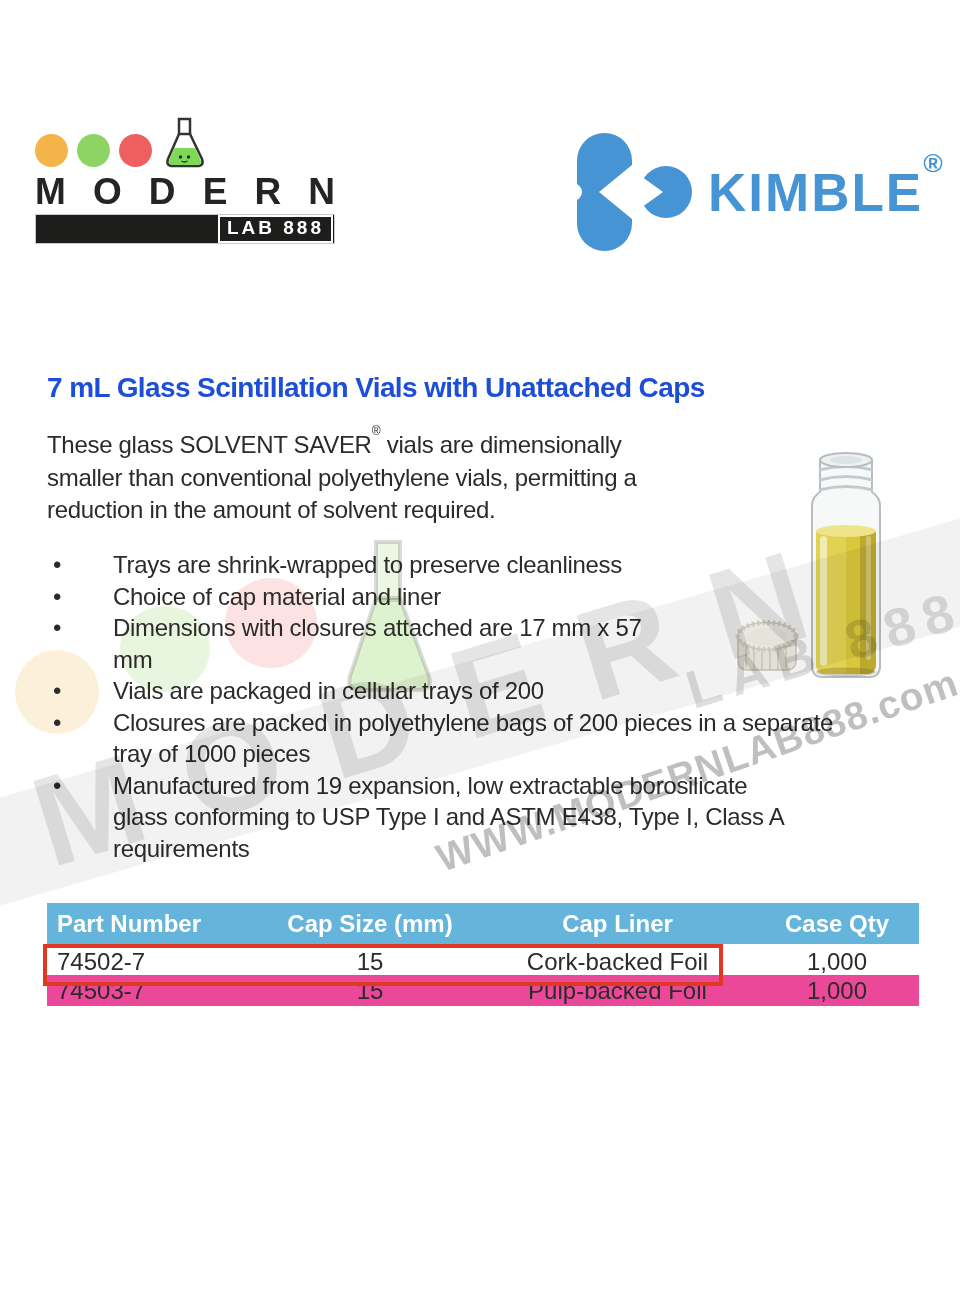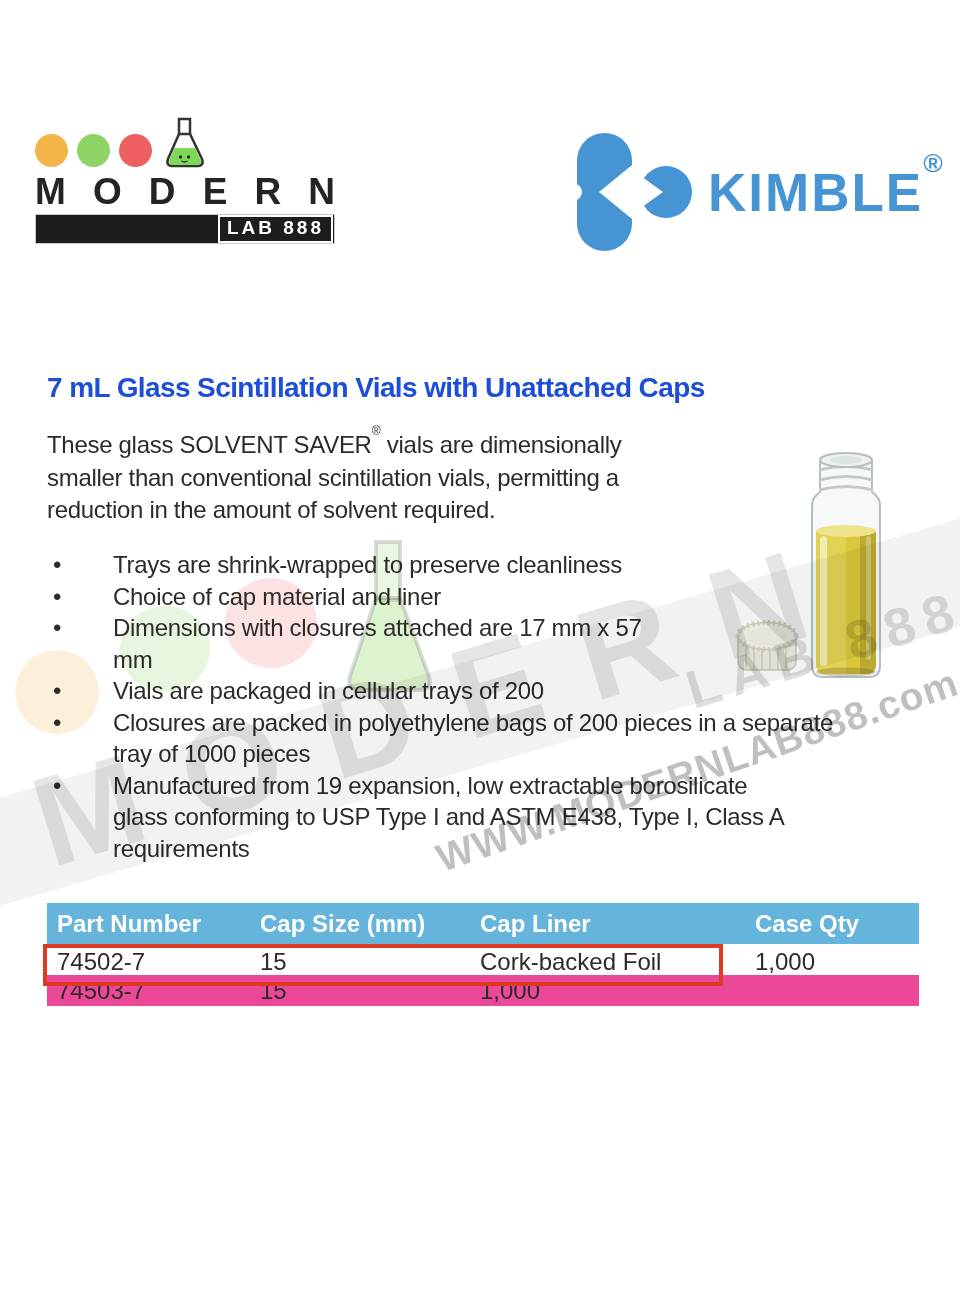--- a/index.html
+++ b/index.html
@@ -56,21 +56,21 @@
   
   .vial-photo{position:absolute;left:700px;top:430px;width:260px;height:280px;z-index:1;}
 
   
   .spec-table{position:absolute;left:47px;top:903px;width:872px;z-index:2;font-size:24px;}
   .t-grid{display:grid;grid-template-columns:213px 220px 275px 164px;align-items:center;}
   .t-head{background:#65b4dc;height:41px;color:#ffffff;font-weight:bold;font-size:24px;}
   .t-row1{background:#ffffff;height:24px;margin-top:4px;}
   .t-row2{background:#ec4899;height:31px;margin-top:3px;}
   .cell-l{padding-left:10px;text-align:left;}
-  .cell-c{}
+  .cell-c{text-align:center;}
   .red-box{position:absolute;left:-4px;top:41px;width:680px;height:42px;
            border:4px solid #df3a21;box-sizing:border-box;z-index:4;}
   sup.reg{font-size:0.5em;position:relative;top:-0.75em;letter-spacing:0;}
 </style>
 </head>
 <body>
 
 <div class="page">
 
   <div class="wm-behind">
@@ -117,21 +117,21 @@
       <polygon points="60,35 60,89 27,62" fill="#ffffff"></polygon>
       <circle cx="94" cy="62" r="26" fill="#4694d3"></circle>
       <polygon points="66,44 66,80 91,62" fill="#ffffff"></polygon>
     </svg>
     <div class="kimble-word">KIMBLE<sup class="reg">®</sup></div>
   </div>
 
   <div class="title">7 mL Glass Scintillation Vials with Unattached Caps</div>
   <div class="intro">
       <div>These glass SOLVENT SAVER<sup class="reg">®</sup> vials are dimensionally</div>
-      <div>smaller than conventional scintillation vials, permitting a</div>
+      <div>smaller than conventional polyethylene vials, permitting a</div>
       <div>reduction in the amount of solvent required.</div>
     </div>
 
   <div class="bullets">
     <div class="bullet">
       <span class="marker">•</span>
       <div class="lines">
           <div>Trays are shrink-wrapped to preserve cleanliness</div>
         </div>
     </div>
@@ -214,20 +214,21 @@
     </div>
     <div class="t-grid t-row1">
       <div class="cell-l">74502-7</div>
       <div class="cell-c">15</div>
       <div class="cell-c">Cork-backed Foil</div>
       <div class="cell-c">1,000</div>
     </div>
     <div class="t-grid t-row2">
       <div class="cell-l">74503-7</div>
       <div class="cell-c">15</div>
+      <div class="cell-c">Pulp-backed Foil</div>
       <div class="cell-c">1,000</div>
     </div>
     <div class="red-box"></div>
   </div>
 
   <div class="wm-above">
     <div class="wm-band"></div>
     <div class="wm-modern">MODERN</div>
     <div class="wm-lab">LAB 888</div>
     <div class="wm-site">WWW.MODERNLAB888.com</div>

